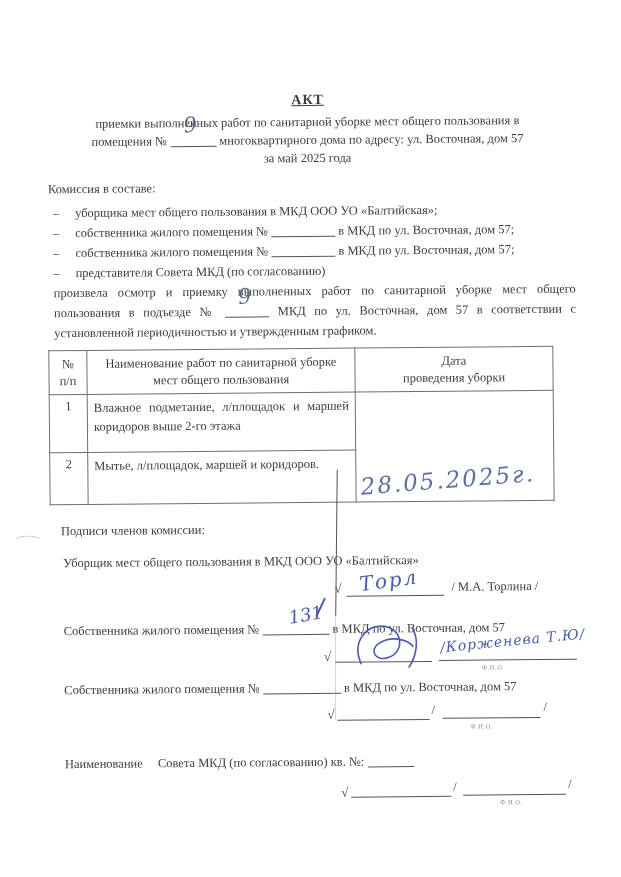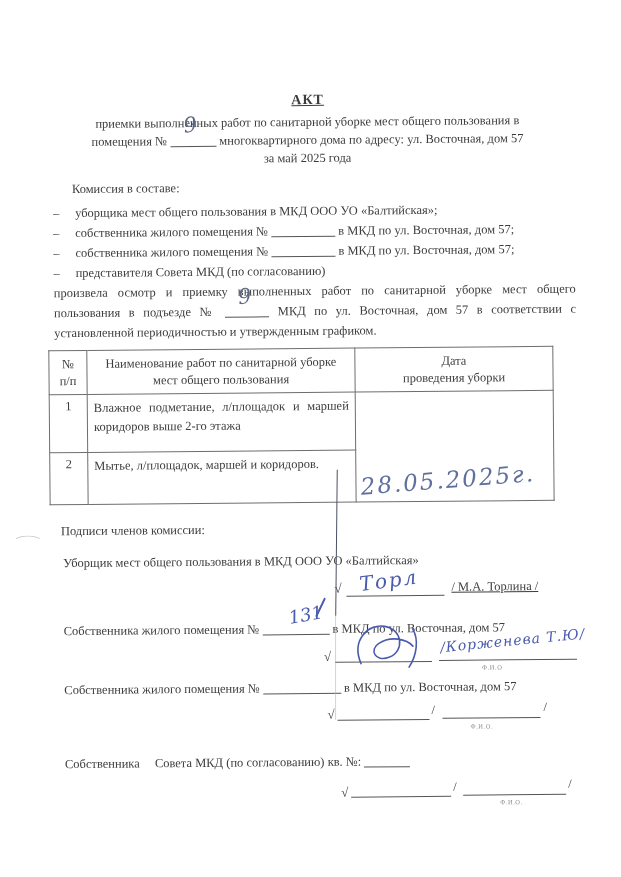--- a/index.html
+++ b/index.html
@@ -46,21 +46,21 @@
     <div class="abs center t12" style="left:40px;top:113px;width:540px;line-height:18px;">
       <div>приемки выполненных работ по санитарной уборке мест общего пользования в</div>
       <div>
         <span>помещения №</span>
         <span class="blank w45"><span class="hw hw-gray hw9">9</span></span>
         <span>многоквартирного дома по адресу: ул. Восточная, дом 57</span>
       </div>
       <div>за май 2025 года</div>
     </div>
 
-    <div class="abs t12" style="left:74px;top:177px;">Комиссия в составе:</div>
+    <div class="abs t12" style="left:50px;top:177px;">Комиссия в составе:</div>
 
     <div class="abs t12" style="left:55px;top:201px;width:525px;">
       <div class="li">
         <span class="dash">–</span>
         <span>уборщика мест общего пользования в МКД ООО УО «Балтийская»;</span>
       </div>
       <div class="li">
         <span class="dash">–</span>
         <span>
           <span>собственника жилого помещения №</span>
@@ -123,21 +123,21 @@
     </tbody>
       </table>
 
     <div class="abs t12" style="left:60px;top:519px;">Подписи членов комиссии:</div>
 
     <div class="abs t12" style="left:62px;top:551px;">Уборщик мест общего пользования в МКД ООО УО «Балтийская»</div>
     <div>
       <span class="abs check" style="left:333px;top:581px;">√</span>
       <span class="sigline" style="left:345px;top:580px;width:98px;"></span>
       <span class="abs hw hw-blue" style="left:358px;top:569px;font-size:20px;transform:rotate(-7deg);letter-spacing:2px;">Торл</span>
-      <span class="abs t12" style="left:450px;top:578px;text-decoration:underline;">/ М.А. Торлина /</span>
+      <span class="abs t12" style="left:450px;top:578px;">/ М.А. Торлина /</span>
     </div>
 
     <div class="abs t12" style="left:62px;top:619px;">
       <span>Собственника жилого помещения №</span>
       <span class="blank w67"><span class="abs hw hw-blue" style="left:26px;top:-16px;font-size:18px;transform:rotate(-10deg);">131</span></span>
       <span>в МКД по ул. Восточная, дом 57</span>
     </div>
     <div>
       <span class="abs check" style="left:322px;top:649px;">√</span>
       <span class="sigline" style="left:333px;top:646px;width:97px;"></span>
@@ -157,21 +157,21 @@
     <div>
       <span class="abs check" style="left:325px;top:707px;">√</span>
       <span class="sigline" style="left:335px;top:704px;width:92px;"></span>
       <span class="abs slash" style="left:429px;top:704px;">/</span>
       <span class="sigline" style="left:440px;top:703px;width:98px;"></span>
       <span class="abs slash" style="left:541px;top:702px;">/</span>
       <span class="abs fio" style="left:468px;top:724px;">Ф.И.О.</span>
     </div>
 
     <div class="abs t12" style="left:62px;top:752px;">
-      <span>Собственника</span>
+      <span>Наименование</span>
       <span style="margin-left:12px;">Совета МКД (по согласованию) кв. №:</span>
       <span class="blank w45"></span>
     </div>
     <div>
       <span class="abs check" style="left:338px;top:785px;">√</span>
       <span class="sigline" style="left:348px;top:781px;width:100px;"></span>
       <span class="abs slash" style="left:450px;top:781px;">/</span>
       <span class="sigline" style="left:460px;top:780px;width:103px;"></span>
       <span class="abs slash" style="left:565px;top:779px;">/</span>
       <span class="abs fio" style="left:497px;top:800px;">Ф.И.О.</span>

